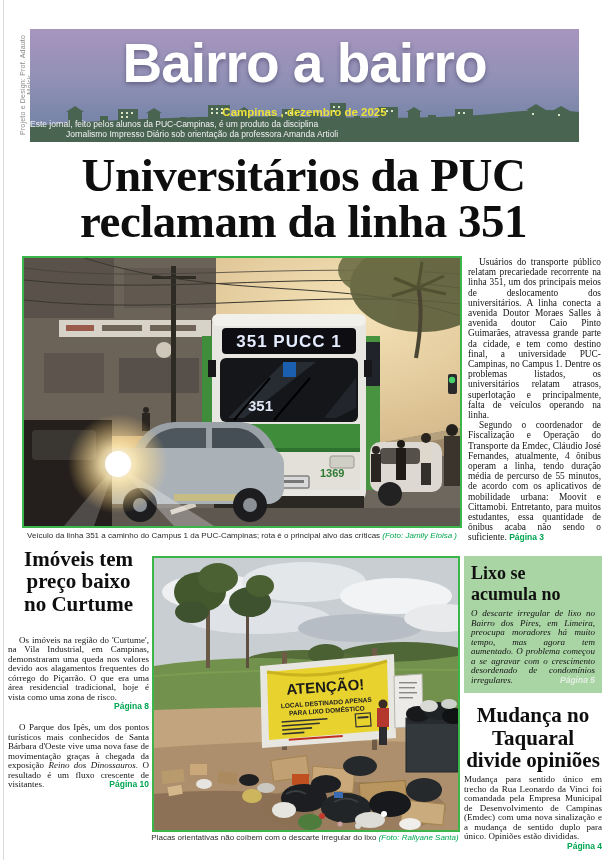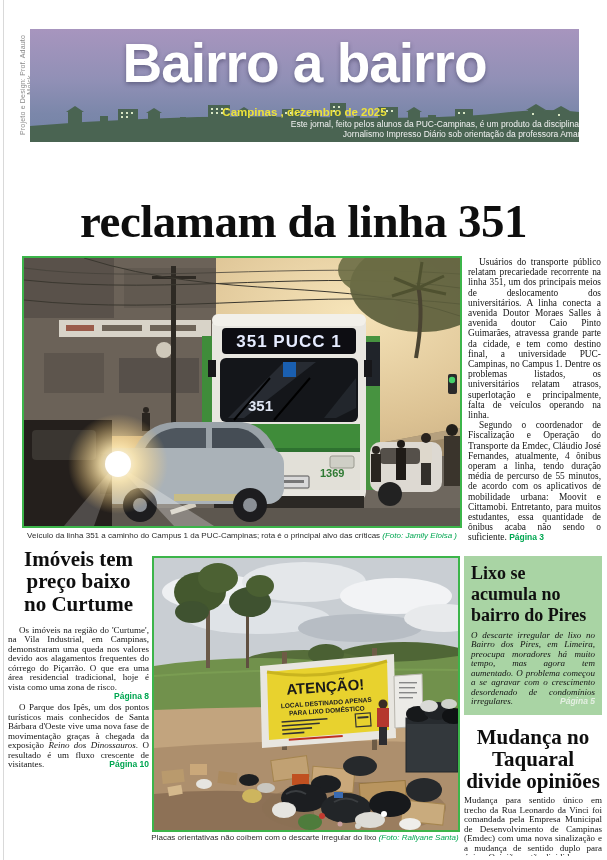--- a/index.html
+++ b/index.html
@@ -14,21 +14,21 @@
 
   
   .masthead{position:absolute;left:30px;top:29px;width:549px;height:113px;overflow:hidden;
             background:linear-gradient(to bottom,#a795be 0%,#9190b6 45%,#7b87aa 75%,#7383a6 100%);}
   .masthead svg{position:absolute;left:0;bottom:0;width:549px;height:60px;}
   .mast-title{position:absolute;top:2px;left:0;width:100%;text-align:center;z-index:2;
               font-family:"Liberation Sans",sans-serif;font-weight:bold;font-size:55px;
               color:#fff;letter-spacing:-1px;text-shadow:0 2px 4px rgba(40,40,70,.45);}
   .mast-edition{position:absolute;bottom:24px;left:0;width:100%;text-align:center;z-index:2;
               font-family:"Liberation Sans",sans-serif;font-weight:bold;font-size:11.5px;color:#ece23a;}
-  .mast-sub1,.mast-sub2{position:absolute;left:0;width:100%;text-align:right;z-index:2;
+  .mast-sub1,.mast-sub2{position:absolute;left:0;width:100%;text-align:left;z-index:2;
               font-family:"Liberation Sans",sans-serif;font-size:8.5px;color:#f2f2f2;margin-top:11px;}
   .mast-sub1{bottom:13px;} .mast-sub2{bottom:3px;padding-left:36px;}
 
   
   .headline{position:absolute;left:0;top:152px;width:607px;margin:0;text-align:center;
             font-size:47px;font-weight:bold;line-height:.98;letter-spacing:-.5px;color:#0e0e0e;}
 
   
   .photo{position:absolute;border:2px solid #3cb54a;background:#14b8a6;overflow:hidden;}
   .photo-main{left:22px;top:256px;width:436px;height:268px;}
@@ -45,21 +45,21 @@
   .body-txt{font-size:9px;line-height:9.5px;text-align:justify;color:#141414;}
   .body-txt p{margin:0;text-indent:11px;}
   .pref{font-family:"Liberation Sans",sans-serif;font-weight:bold;color:#00a651;font-size:8.5px;}
   .pref-right{float:right;}
 
   .lead-col{position:absolute;left:468px;top:257px;width:133px;height:290px;overflow:hidden;
             font-size:9.4px;line-height:10.2px;}
 
   .left-col{position:absolute;left:8px;top:548px;width:141px;height:306px;overflow:hidden;}
   .art-h{margin:0;text-align:center;font-size:21px;font-weight:bold;line-height:1.06;color:#0e0e0e;}
-  .left-col .art-body{margin-top:11px;margin-bottom:9px;}
+  .left-col .art-body{margin-top:21px;margin-bottom:9px;}
   .left-col .h2{margin-top:3px;}
 
   .right-col{position:absolute;left:464px;top:556px;width:138px;height:300px;overflow:hidden;}
   .green-box{background:#a9d4a4;padding:7px 7px 8px 7px;}
   .green-box .gb-h{margin:0;font-size:18px;font-weight:bold;line-height:1.18;text-align:left;color:#101010;}
   .green-box .body-txt{margin-top:4px;}
   .green-box .body-txt p{text-indent:0;font-style:italic;}
   .green-box .pref{color:#e4efe2;}
   .right-col .h2{margin-top:11px;}
   .right-col .art-body{margin-top:4px;}
@@ -130,21 +130,21 @@
           <rect x="528" y="32" width="2" height="2"></rect>
       </g>
     </svg>
     <div class="mast-title">Bairro a bairro</div>
     <div class="mast-edition">Campinas , dezembro de 2025</div>
     <div class="mast-sub1">Este jornal, feito pelos alunos da PUC-Campinas, é um produto da disciplina</div>
     <div class="mast-sub2">Jornalismo Impresso Diário sob orientação da professora Amanda Artioli</div>
   </header>
 
   <h1 class="headline">
-    <br>
+    <span>Universitários da PUC</span><br>
     <span>reclamam da linha 351</span>
   </h1>
 
   <figure class="photo photo-main" style="margin:0;">
     <svg width="436" height="268" viewBox="0 0 436 268">
       <defs>
         <radialGradient id="warm" cx="75%" cy="20%" r="70%">
           <stop offset="0%" stop-color="#f6e4b9"></stop>
             <stop offset="60%" stop-color="#dcc293"></stop>
             <stop offset="100%" stop-color="#c3a87e"></stop>
@@ -406,21 +406,20 @@
   <div class="caption cap-trash">
     <span>Placas orientativas não coíbem com o descarte irregular do lixo</span>
     <span class="credit">(Foto: Rallyane Santa)</span>
   </div>
 
   <div class="right-col">
     <div class="green-box">
       <h2 class="gb-h">
         <span>Lixo se</span><br>
         <span>acumula no</span><br>
-        <span>bairro do Pires</span>
       </h2>
       <div class="body-txt">
         <p><span>O descarte irregular de lixo no Bairro dos Pires, em Limeira, preocupa moradores há muito tempo, mas agora tem aumentado. O problema começou a se agravar com o crescimento desordenado de condomínios irregulares.</span>
            <span class="pref pref-right">Página 5</span></p>
       </div>
     </div>
     <h2 class="art-h h2">
       <span>Mudança no</span><br>
       <span>Taquaral</span><br>
       <span>divide opiniões</span>

